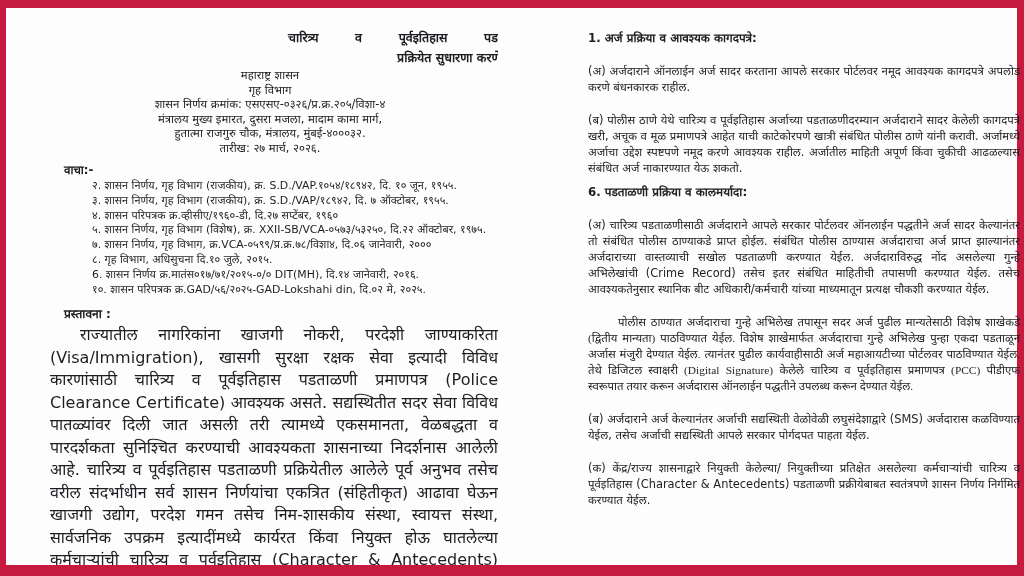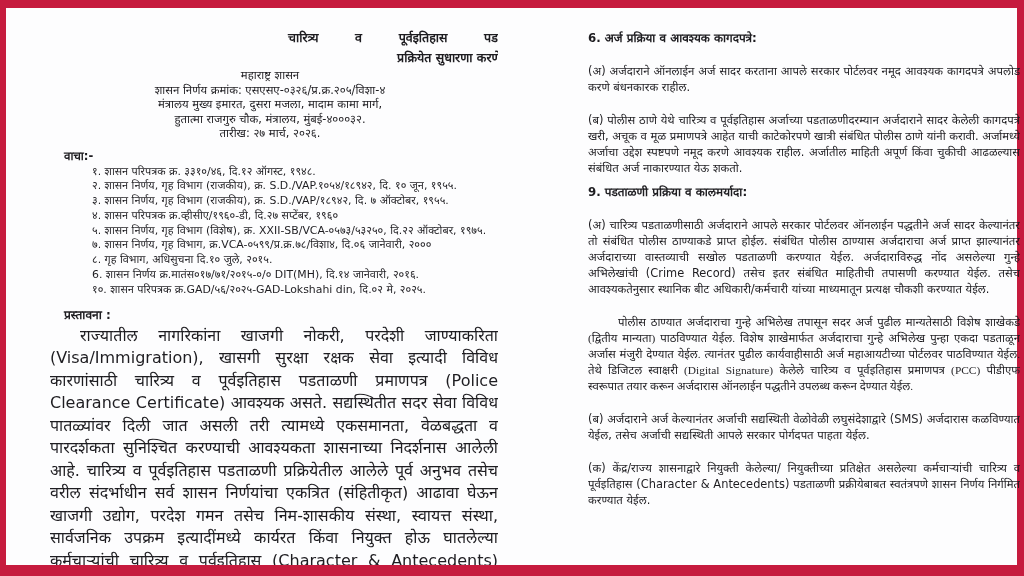--- a/index.html
+++ b/index.html
@@ -64,51 +64,51 @@
 
     <div class="col-left">
 
       <div class="subject">
         <div class="l1">चारित्र्य व पूर्वइतिहास पडताळणी</div>
         <div class="l2">प्रक्रियेत सुधारणा करणेबाबत.</div>
       </div>
 
       <div class="gr-header">
         <div class="b">महाराष्ट्र शासन</div>
+        <div class="b">गृह विभाग</div>
         <div class="b">शासन निर्णय क्रमांक: एसएसए-०३२६/प्र.क्र.२०५/विशा-४</div>
         <div>मंत्रालय मुख्य इमारत, दुसरा मजला, मादाम कामा मार्ग,</div>
         <div>हुतात्मा राजगुरु चौक, मंत्रालय, मुंबई-४०००३२.</div>
         <div>तारीख: २७ मार्च, २०२६.</div>
       </div>
 
       <div class="read-label">वाचा:-</div>
 
       <div class="read-list">
-        <div class="read-item">१. शासन परिपत्रक क्र. ३३१०/४६, दि.१२ ऑगस्ट, १९४८.</div>
         <div class="read-item">२. शासन निर्णय, गृह विभाग (राजकीय), क्र. S.D./VAP.१०५४/१८९४२, दि. १० जून, १९५५.</div>
         <div class="read-item">३. शासन निर्णय, गृह विभाग (राजकीय), क्र. S.D./VAP/१८९४२, दि. ७ ऑक्टोबर, १९५५.</div>
         <div class="read-item">४. शासन परिपत्रक क्र.व्हीसीए/१९६०-डी, दि.२७ सप्टेंबर, १९६०</div>
         <div class="read-item">५. शासन निर्णय, गृह विभाग (विशेष), क्र. XXII-SB/VCA-०५७३/५३२५०, दि.२२ ऑक्टोबर, १९७५.</div>
         <div class="read-item">७. शासन निर्णय, गृह विभाग, क्र.VCA-०५९९/प्र.क्र.७८/विशा४, दि.०६ जानेवारी, २०००</div>
         <div class="read-item">८. गृह विभाग, अधिसुचना दि.१० जुले, २०१५.</div>
         <div class="read-item">6. शासन निर्णय क्र.मातंस०१७/७१/२०१५-०/० DIT(MH), दि.१४ जानेवारी, २०१६.</div>
         <div class="read-item">१०. शासन परिपत्रक क्र.GAD/५६/२०२५-GAD-Lokshahi din, दि.०२ मे, २०२५.</div>
       </div>
 
       <div class="preamble-label">प्रस्तावना :</div>
       <p class="preamble">राज्यातील नागरिकांना खाजगी नोकरी, परदेशी जाण्याकरिता (Visa/Immigration), खासगी सुरक्षा रक्षक सेवा इत्यादी विविध कारणांसाठी चारित्र्य व पूर्वइतिहास पडताळणी प्रमाणपत्र (Police Clearance Certificate) आवश्यक असते. सद्यस्थितीत सदर सेवा विविध पातळ्यांवर दिली जात असली तरी त्यामध्ये एकसमानता, वेळबद्धता व पारदर्शकता सुनिश्चित करण्याची आवश्यकता शासनाच्या निदर्शनास आलेली आहे. चारित्र्य व पूर्वइतिहास पडताळणी प्रक्रियेतील आलेले पूर्व अनुभव तसेच वरील संदर्भाधीन सर्व शासन निर्णयांचा एकत्रित (संहितीकृत) आढावा घेऊन खाजगी उद्योग, परदेश गमन तसेच निम-शासकीय संस्था, स्वायत्त संस्था, सार्वजनिक उपक्रम इत्यादींमध्ये कार्यरत किंवा नियुक्त होऊ घातलेल्या कर्मचाऱ्यांची चारित्र्य व पूर्वइतिहास (Character &amp; Antecedents) पडताळणी प्रक्रिया अधिक सुकर व सोपी होण्याकरीता सदर सेवेचे सुलभीकरण व सुसूत्रीकरण करण्याची बाब शासनाच्या विचाराधीन</p>
     </div>
 
     <div class="col-right">
 
-      <div class="sec-heading first">6. अर्ज प्रक्रिया व आवश्यक कागदपत्रे:</div>
+      <div class="sec-heading first">1. अर्ज प्रक्रिया व आवश्यक कागदपत्रे:</div>
       <p>(अ) अर्जदाराने ऑनलाईन अर्ज सादर करताना आपले सरकार पोर्टलवर नमूद आवश्यक  कागदपत्रे अपलोड करणे बंधनकारक राहील.</p>
       <p>(ब) पोलीस ठाणे येथे चारित्र्य व पूर्वइतिहास अर्जाच्या पडताळणीदरम्यान अर्जदाराने सादर केलेली कागदपत्रे खरी, अचूक व मूळ प्रमाणपत्रे आहेत याची काटेकोरपणे खात्री संबंधित पोलीस ठाणे यांनी करावी. अर्जामध्ये अर्जाचा उद्देश स्पष्टपणे नमूद करणे आवश्यक राहील. अर्जातील माहिती अपूर्ण किंवा चुकीची आढळल्यास संबंधित अर्ज नाकारण्यात येऊ शकतो.</p>
 
-      <div class="sec-heading">9. पडताळणी प्रक्रिया व कालमर्यादा:</div>
+      <div class="sec-heading">6. पडताळणी प्रक्रिया व कालमर्यादा:</div>
       <p>(अ) चारित्र्य पडताळणीसाठी अर्जदाराने आपले सरकार पोर्टलवर ऑनलाईन पद्धतीने अर्ज सादर केल्यानंतर तो संबंधित पोलीस ठाण्याकडे प्राप्त होईल. संबंधित पोलीस ठाण्यास अर्जदाराचा अर्ज प्राप्त झाल्यानंतर अर्जदाराच्या वास्तव्याची सखोल पडताळणी करण्यात येईल. अर्जदाराविरुद्ध नोंद असलेल्या गुन्हे अभिलेखांची (Crime Record) तसेच इतर संबंधित माहितीची तपासणी करण्यात येईल. तसेच आवश्यकतेनुसार स्थानिक बीट अधिकारी/कर्मचारी यांच्या माध्यमातून प्रत्यक्ष चौकशी करण्यात येईल.</p>
       <p class="indent">पोलीस ठाण्यात अर्जदाराचा गुन्हे अभिलेख तपासून सदर अर्ज पुढील मान्यतेसाठी विशेष शाखेकडे (द्वितीय मान्यता) पाठविण्यात येईल. विशेष शाखेमार्फत अर्जदाराचा गुन्हे अभिलेख पुन्हा एकदा पडताळून अर्जास मंजुरी देण्यात येईल. त्यानंतर पुढील कार्यवाहीसाठी अर्ज महाआयटीच्या पोर्टलवर पाठविण्यात येईल. तेथे डिजिटल स्वाक्षरी (Digital Signature) केलेले चारित्र्य व पूर्वइतिहास प्रमाणपत्र (PCC) पीडीएफ स्वरूपात तयार करून अर्जदारास ऑनलाईन पद्धतीने उपलब्ध करून देण्यात येईल.</p>
       <p>(ब) अर्जदाराने अर्ज केल्यानंतर अर्जाची सद्यस्थिती वेळोवेळी लघुसंदेशाद्वारे (SMS) अर्जदारास कळविण्यात येईल, तसेच अर्जाची सद्यस्थिती आपले सरकार पोर्गदपत पाहता येईल.</p>
       <p>(क) केंद्र/राज्य शासनाद्वारे नियुक्ती केलेल्या/ नियुक्तीच्या प्रतिक्षेत असलेल्या कर्मचाऱ्यांची चारित्र्य व पूर्वइतिहास (Character &amp; Antecedents) पडताळणी प्रक्रीयेबाबत स्वतंत्रपणे शासन निर्णय निर्गमित करण्यात येईल.</p>
     </div>
 
   </div>
 </div>
 
 </body></html>

